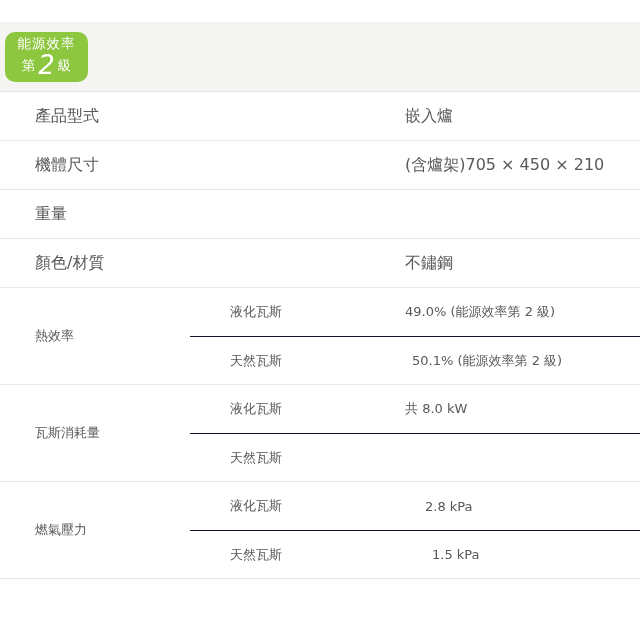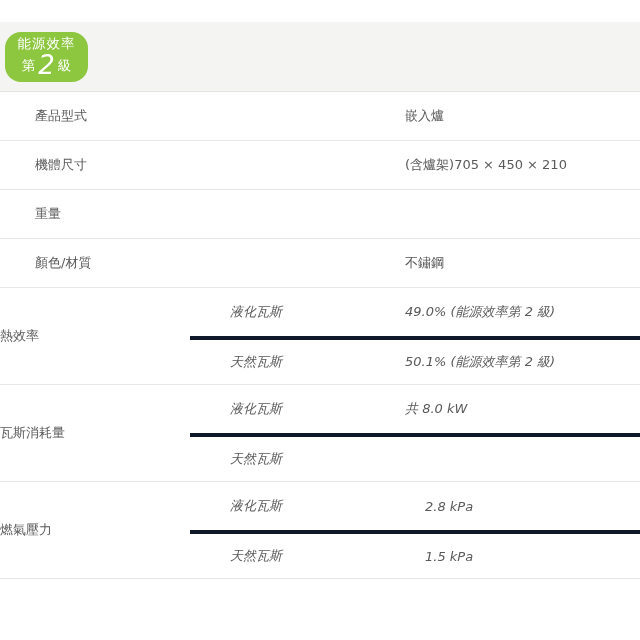--- a/index.html
+++ b/index.html
@@ -15,60 +15,60 @@
     position:absolute; top:22px; left:0;
     width:640px; height:70px;
     background:#f4f5f3;
     border-bottom:1px solid #e4e4e4;
     box-sizing:border-box;
   }
   .badge {
     position:absolute; left:5px; top:10px;
     width:83px; height:50px;
     background:#8dc63f;
-    border-radius:16px;
+    border-radius:10px;
     color:#ffffff;
     display:flex; flex-direction:column;
     align-items:center; justify-content:center;
   }
   .badge-line1 { font-size:13.5px; line-height:17px; letter-spacing:1px; }
   .badge-line2 { font-size:13.5px; line-height:27px; display:flex; align-items:center; gap:3px; }
   .badge-num  { font-size:26px; font-style:italic; line-height:27px; }
 
   .spec-table { position:absolute; top:92px; left:0; width:640px; }
 
   .row {
     display:flex; align-items:center;
     height:49px;
     border-bottom:1px solid #e7e7e7;
     box-sizing:border-box;
-    font-size:13px;
+    font-size:16px;
   }
   .row-label {
     width:405px; padding-left:35px;
     box-sizing:border-box;
     flex:0 0 auto;
   }
   .row-value { flex:1; }
 
   .grow {
     display:flex;
     border-bottom:1px solid #e7e7e7;
     box-sizing:border-box;
     font-size:13px;
   }
   .grow-label {
-    width:190px; 
+    width:190px; padding-left:35px;
     box-sizing:border-box;
     display:flex; align-items:center;
     flex:0 0 auto;
   }
-  .subs { flex:1; display:flex; flex-direction:column;font-style:italic; }
+  .subs { flex:1; display:flex; flex-direction:column; }
   .sub { height:48px; display:flex; align-items:center; box-sizing:border-box; }
-  .sub + .sub { border-top:4px solid #0f172a; }
+  .sub + .sub { border-top:1px solid #0f172a;gap:7px; }
   .sub-label {
     width:215px; padding-left:40px;
     box-sizing:border-box;
     flex:0 0 auto;
   }
   .indent-values .row-value { padding-left:20px; }
 </style>
 </head>
 <body>
 

